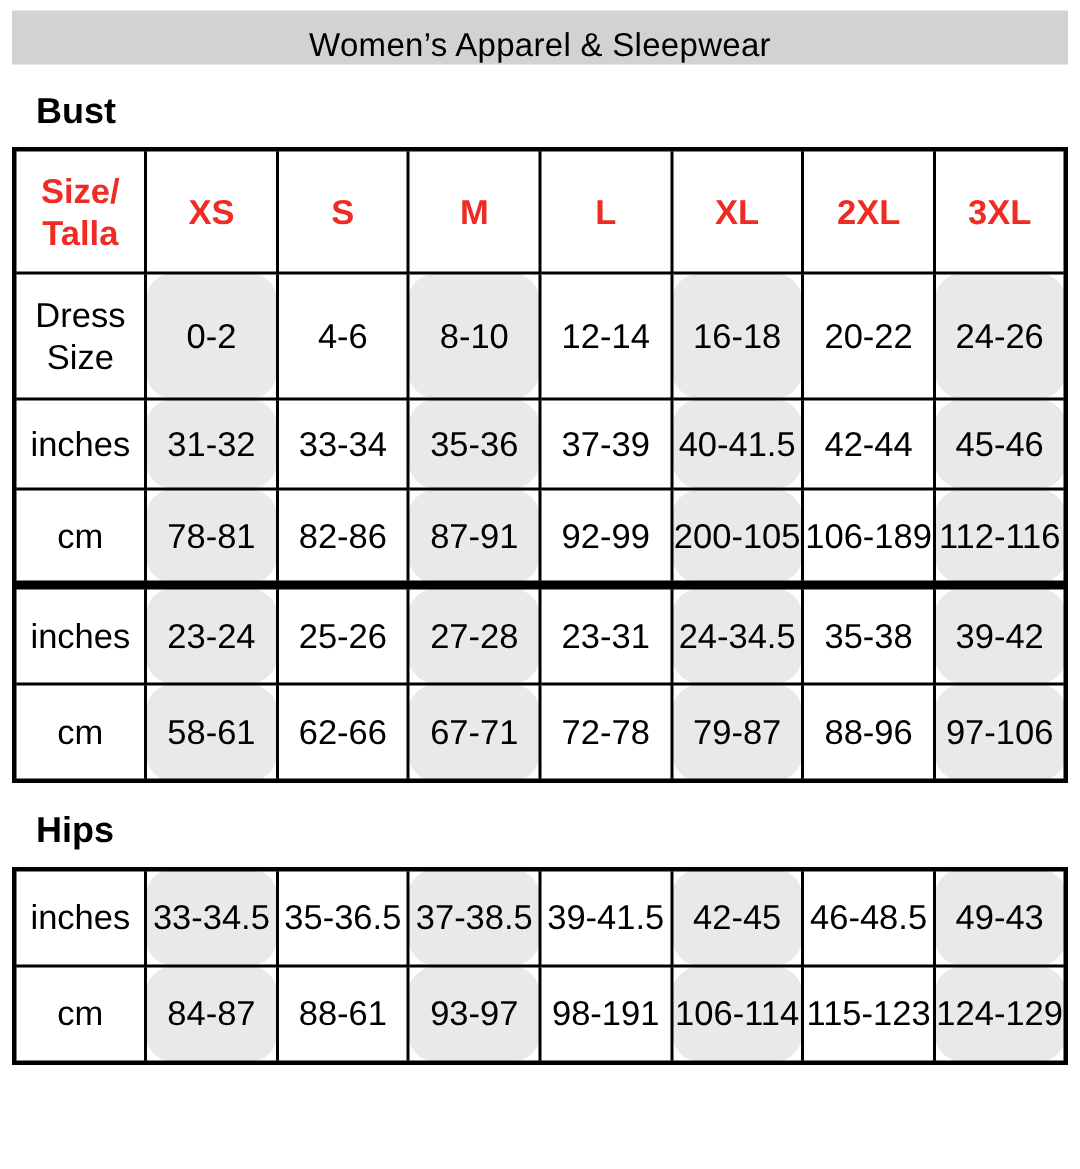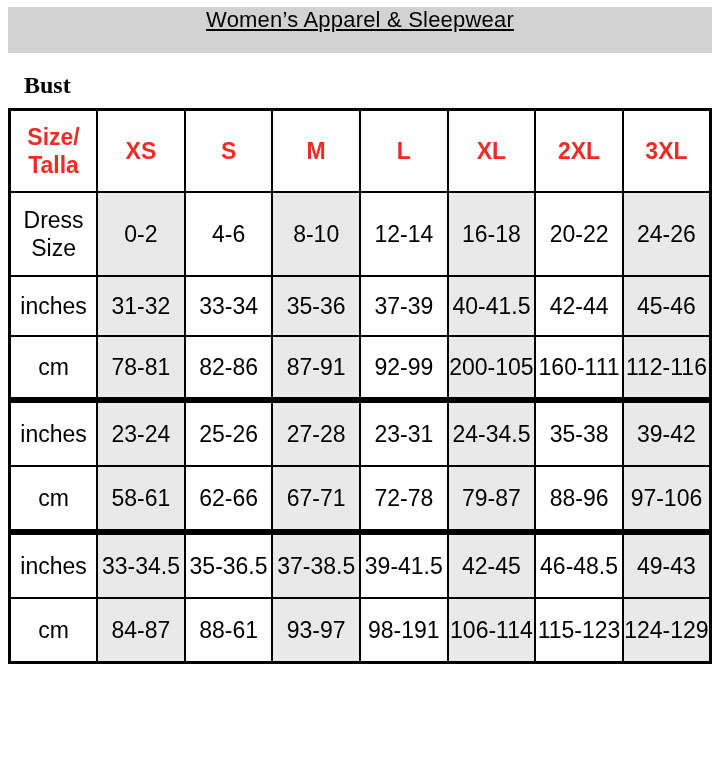--- a/index.html
+++ b/index.html
@@ -6,53 +6,51 @@
     margin: 0;
     padding: 0;
     background: #ffffff;
     width: 720px;
     min-height: 779px;
     font-family: "Liberation Sans", sans-serif;
     color: #000;
   }
   .title-bar {
     margin: 7px 8px 0 8px;
-    height: 46px;
+    height: 36px;
     background: var(--title-bar-bg, #d2d2d2);
     display: flex;
-    align-items: flex-start;
+    align-items: flex-end;
     justify-content: center;
     font-size: 22px;
     letter-spacing: 0.2px;
-    text-decoration: underline;
   }
   h2.section-heading {
     font-size: 24px;
     font-weight: bold;
     line-height: 1.1;
     margin: 19px 0 10px 24px;
-    font-family: Liberation Serif, serif;
   }
   table.chart {
     border-collapse: collapse;
     table-layout: fixed;
     width: 704px;
     margin: 0 0 0 8px;
     border: 3px solid var(--border, #000);
     padding-left: 24px;
   }
   table.chart td {
     border: 2px solid var(--border, #000);
     text-align: center;
     vertical-align: middle;
     padding: 0;
     font-size: 23px;
     background: #ffffff;
   }
-  td.shade { background: var(--cell-shade, #e9e9e9) !important; }
+  td.shade { background: var(--cell-shade, #e9e9e9) !important; border-radius: 19px; }
   td.size-cell {
     color: var(--accent-red, #ee2c24);
     font-weight: bold;
     font-size: 24px;
   }
   td.row-label { white-space: pre-line; line-height: 1.25; }
   td.value-cell { white-space: nowrap; }
   tr.h80 td { height: 80px; }
   tr.h82 td { height: 82px; }
   tr.h58 td { height: 58px; }
@@ -103,21 +101,21 @@
       <td class="value-cell">42-44</td>
       <td class="value-cell shade">45-46</td>
     </tr>
     <tr class="h60">
       <td class="row-label">cm</td>
       <td class="value-cell shade">78-81</td>
       <td class="value-cell">82-86</td>
       <td class="value-cell shade">87-91</td>
       <td class="value-cell">92-99</td>
       <td class="value-cell shade">200-105</td>
-      <td class="value-cell">160-111</td>
+      <td class="value-cell">106-189</td>
       <td class="value-cell shade">112-116</td>
     </tr>
   </tbody>
     </table>
 
   <table class="chart">
     <tbody>
         <tr class="h62">
       <td class="row-label">inches</td>
       <td class="value-cell shade">23-24</td>
@@ -134,20 +132,21 @@
       <td class="value-cell">62-66</td>
       <td class="value-cell shade">67-71</td>
       <td class="value-cell">72-78</td>
       <td class="value-cell shade">79-87</td>
       <td class="value-cell">88-96</td>
       <td class="value-cell shade">97-106</td>
     </tr>
   </tbody>
     </table>
 
+  <h2 class="section-heading">Hips</h2>
   <table class="chart">
     <tbody>
         <tr class="h62">
       <td class="row-label">inches</td>
       <td class="value-cell shade">33-34.5</td>
       <td class="value-cell">35-36.5</td>
       <td class="value-cell shade">37-38.5</td>
       <td class="value-cell">39-41.5</td>
       <td class="value-cell shade">42-45</td>
       <td class="value-cell">46-48.5</td>

